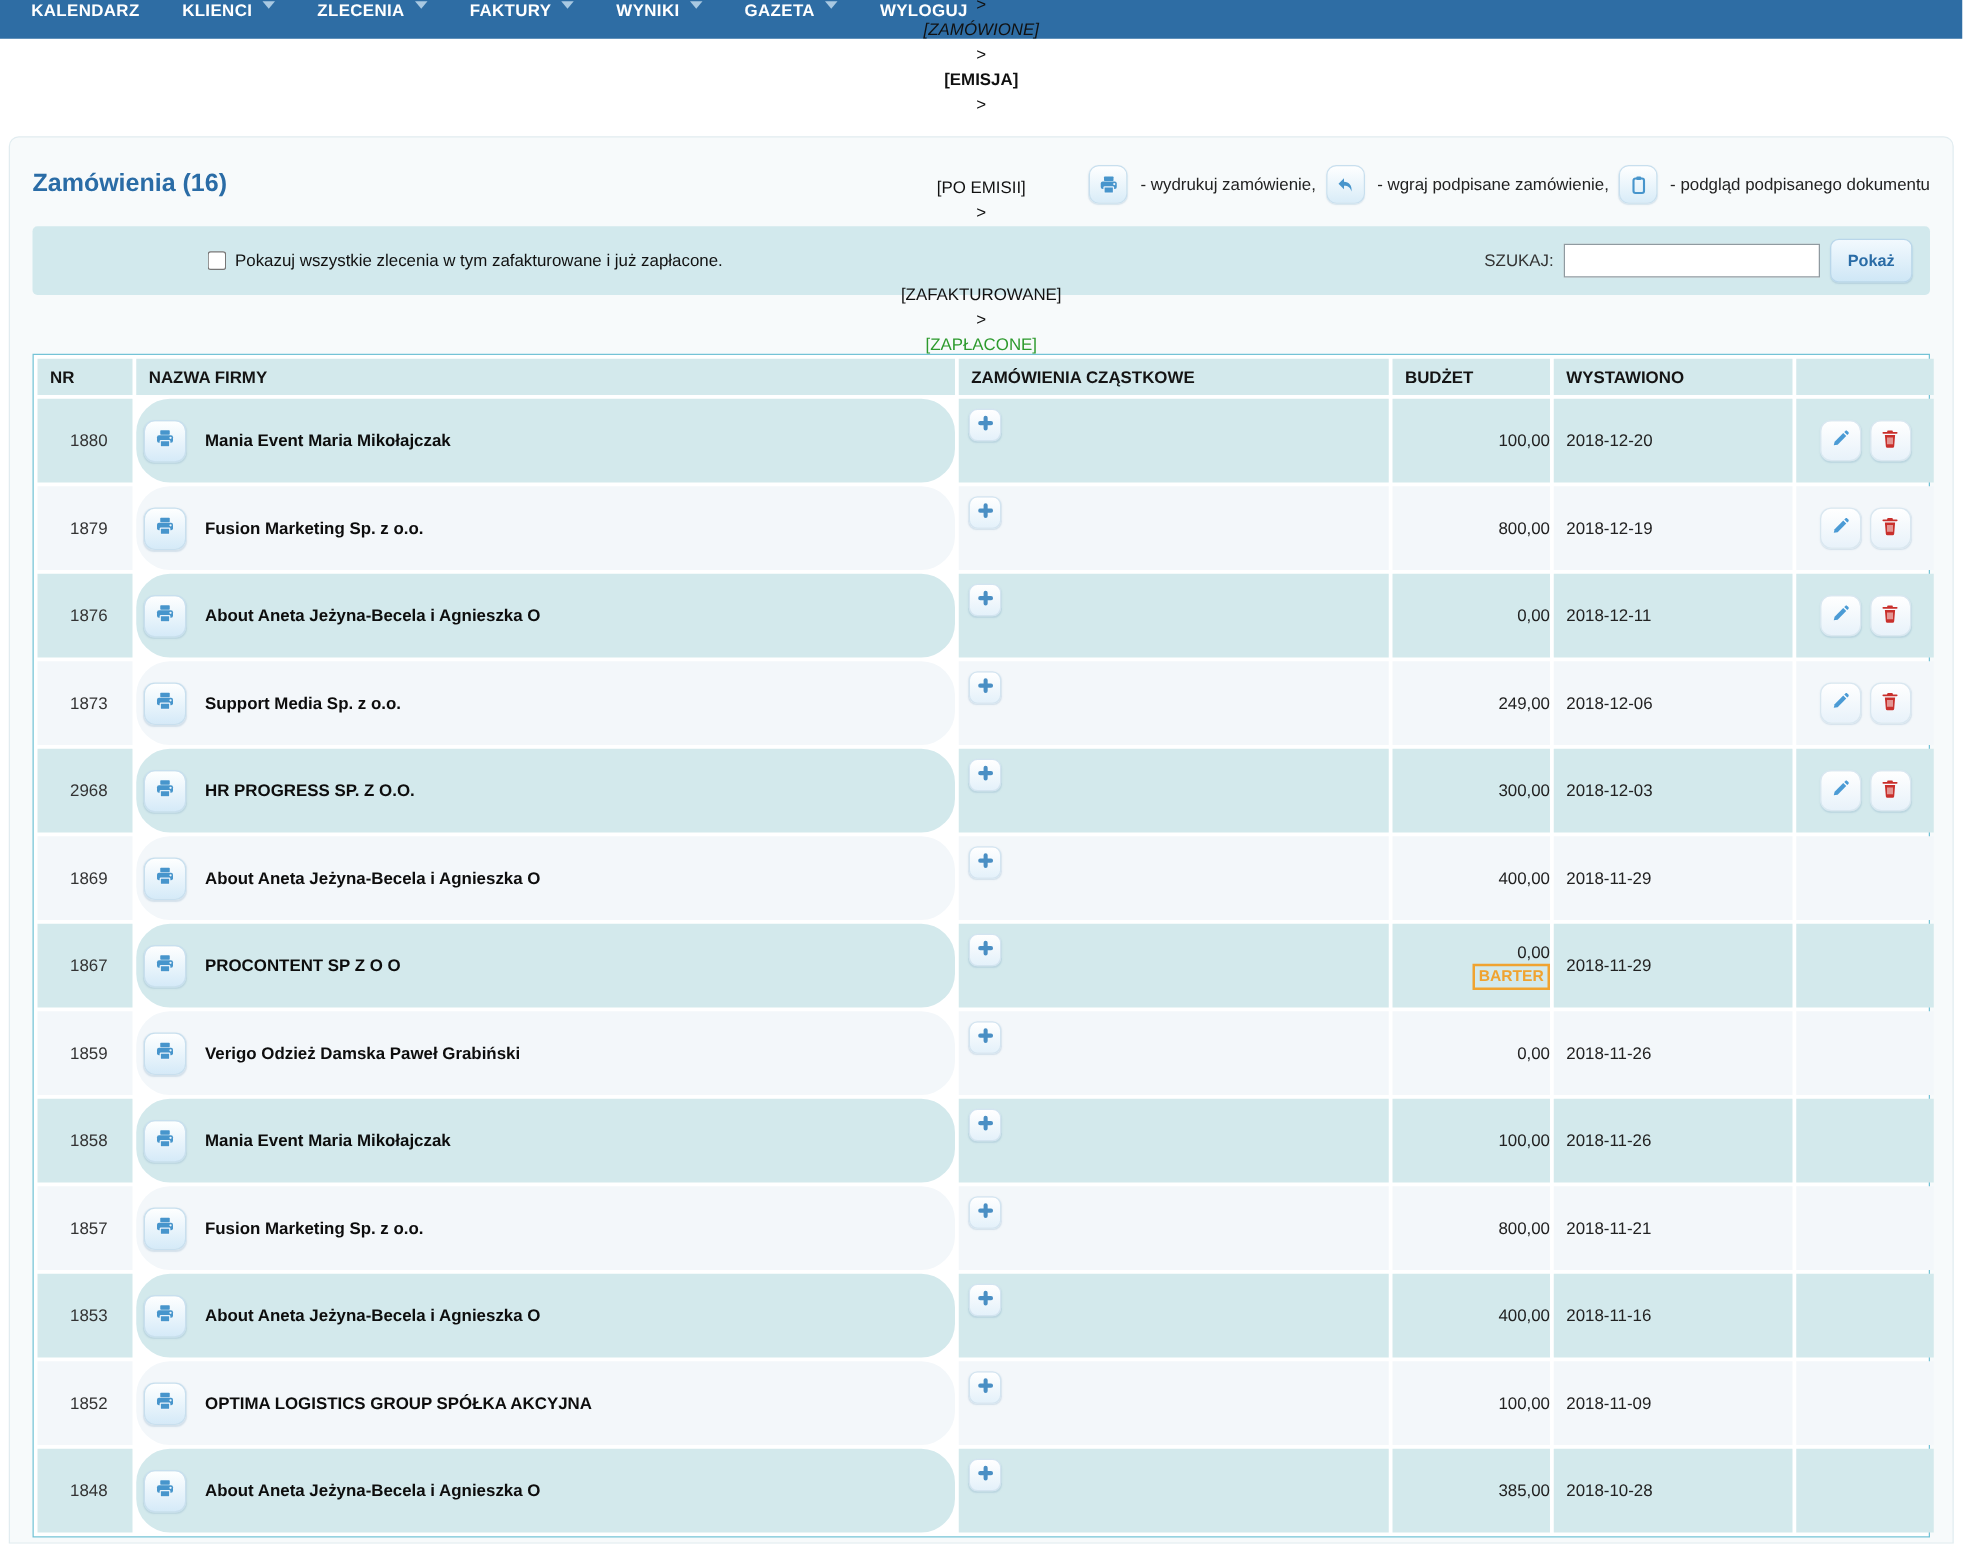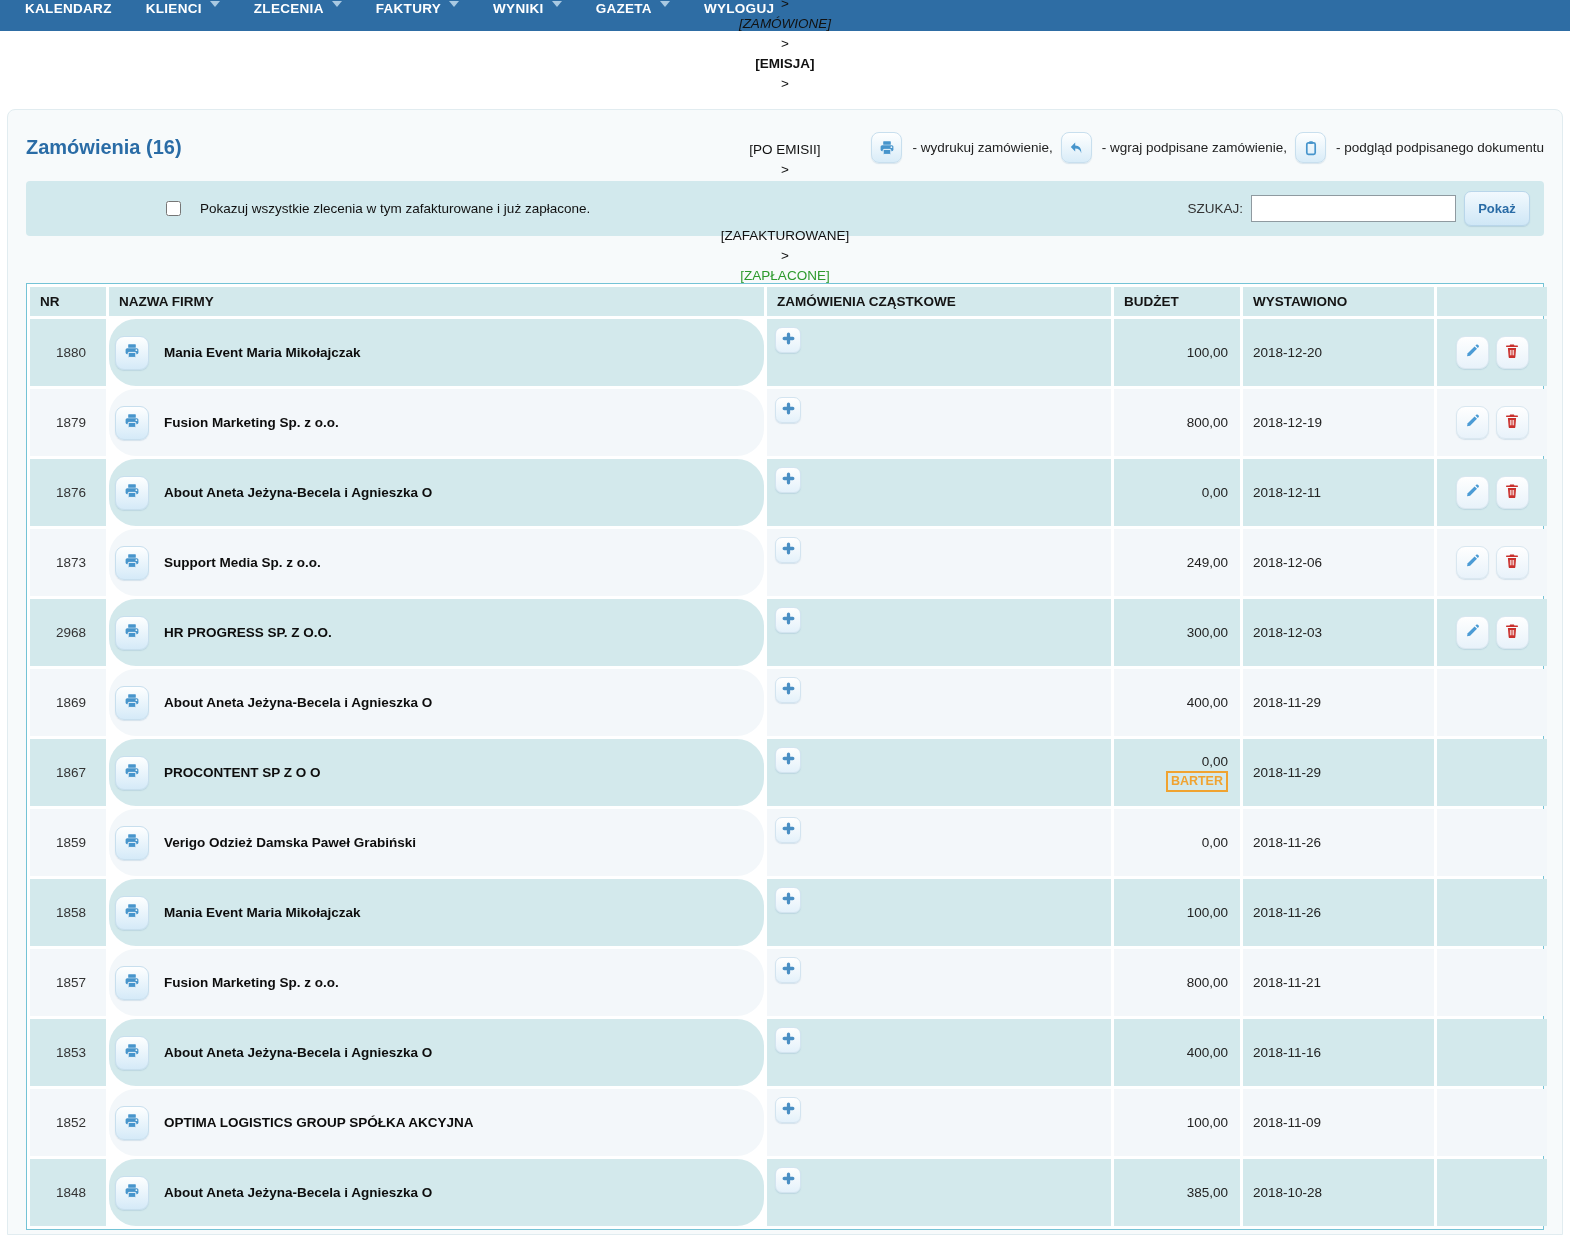--- a/index.html
+++ b/index.html
@@ -22,21 +22,21 @@
   .page-title { color:#2a6ca6; font-size:20px; font-weight:bold; }
   .legend { display:flex; align-items:center; gap:8px; font-size:13.5px; color:#222; }
   .legend-group { display:flex; align-items:center; gap:10px; }
   .icon-btn { width:31px; height:31px; border:1px solid #c8dfee; border-radius:8px;
               background:linear-gradient(#feffff,#d9ecf8); display:flex; align-items:center;
               justify-content:center; box-shadow:0 1px 1px rgba(120,160,190,.25); cursor:pointer; }
 
   
   .toolbar { margin:0 18px; height:55px; background:#d2e9ed; border-radius:4px;
              display:flex; align-items:center; padding:0 14px 0 140px; }
-  .chk-label { display:flex; align-items:center; gap:19px; font-size:13.5px; color:#111; }
+  .chk-label { display:flex; align-items:center; gap:7px; font-size:13.5px; color:#111; }
   .chk-label input { width:15px; height:15px; accent-color:#ffffff; background:#fff; }
   .search-group { margin-left:auto; display:flex; align-items:center; gap:8px; }
   .search-label { font-size:13.5px; color:#333; }
   .search-input { width:205px; height:27px; border:1px solid #8f9aa0; background:#ffffff;
                   font-size:14px; padding:0 6px; }
   .show-btn { min-width:66px; height:35px; border:1px solid #b9d6ea; border-radius:7px;
               background:linear-gradient(#f2f9fe,#cfe7f6); color:#2a6ca6; font-weight:bold;
               font-size:13px; cursor:pointer; box-shadow:0 1px 1px rgba(120,160,190,.3); }
 
   
@@ -59,21 +59,21 @@
   .cell-company { padding-left:6px;border-radius:27px; }
   .company-inner { display:flex; align-items:center; gap:15px; }
   .print-btn { width:34px; height:34px; border:1px solid #c8dfee; border-radius:9px;
                background:linear-gradient(#feffff,#d5eaf8); display:flex; align-items:center;
                justify-content:center; box-shadow:0 1px 1px rgba(120,160,190,.25); cursor:pointer; flex:0 0 auto; }
   .company-name { font-weight:bold; color:#0d0d0d; font-size:13.5px; }
   .cell-partial { vertical-align:top; padding-top:8px; padding-left:8px; }
   .plus-btn { width:26px; height:26px; border:1px solid #d3e4f0; border-radius:7px;
               background:linear-gradient(#ffffff,#e4f1fa); display:flex; align-items:center;
               justify-content:center; box-shadow:0 1px 1px rgba(120,160,190,.25); cursor:pointer; }
-  .cell-budget { text-align:right; padding-right:12px; }
+  .cell-budget { text-align:right; padding-right:0; }
   .barter-badge { display:inline-block; margin-top:2px; padding:0 3px; border:2px solid #f0a330;
                   color:#f0a330; font-size:12.5px; font-weight:bold; line-height:17px; }
   .cell-date { padding-left:10px; }
   .cell-actions { text-align:center; }
   .actions-group { display:flex; justify-content:center; gap:7px; }
   .action-btn { width:33px; height:33px; border:1px solid #d9e7f0; border-radius:9px;
                 background:linear-gradient(#ffffff,#e8f2fa); display:flex; align-items:center;
                 justify-content:center; box-shadow:0 1px 1px rgba(120,160,190,.25); cursor:pointer; }
 </style>
 </head>

